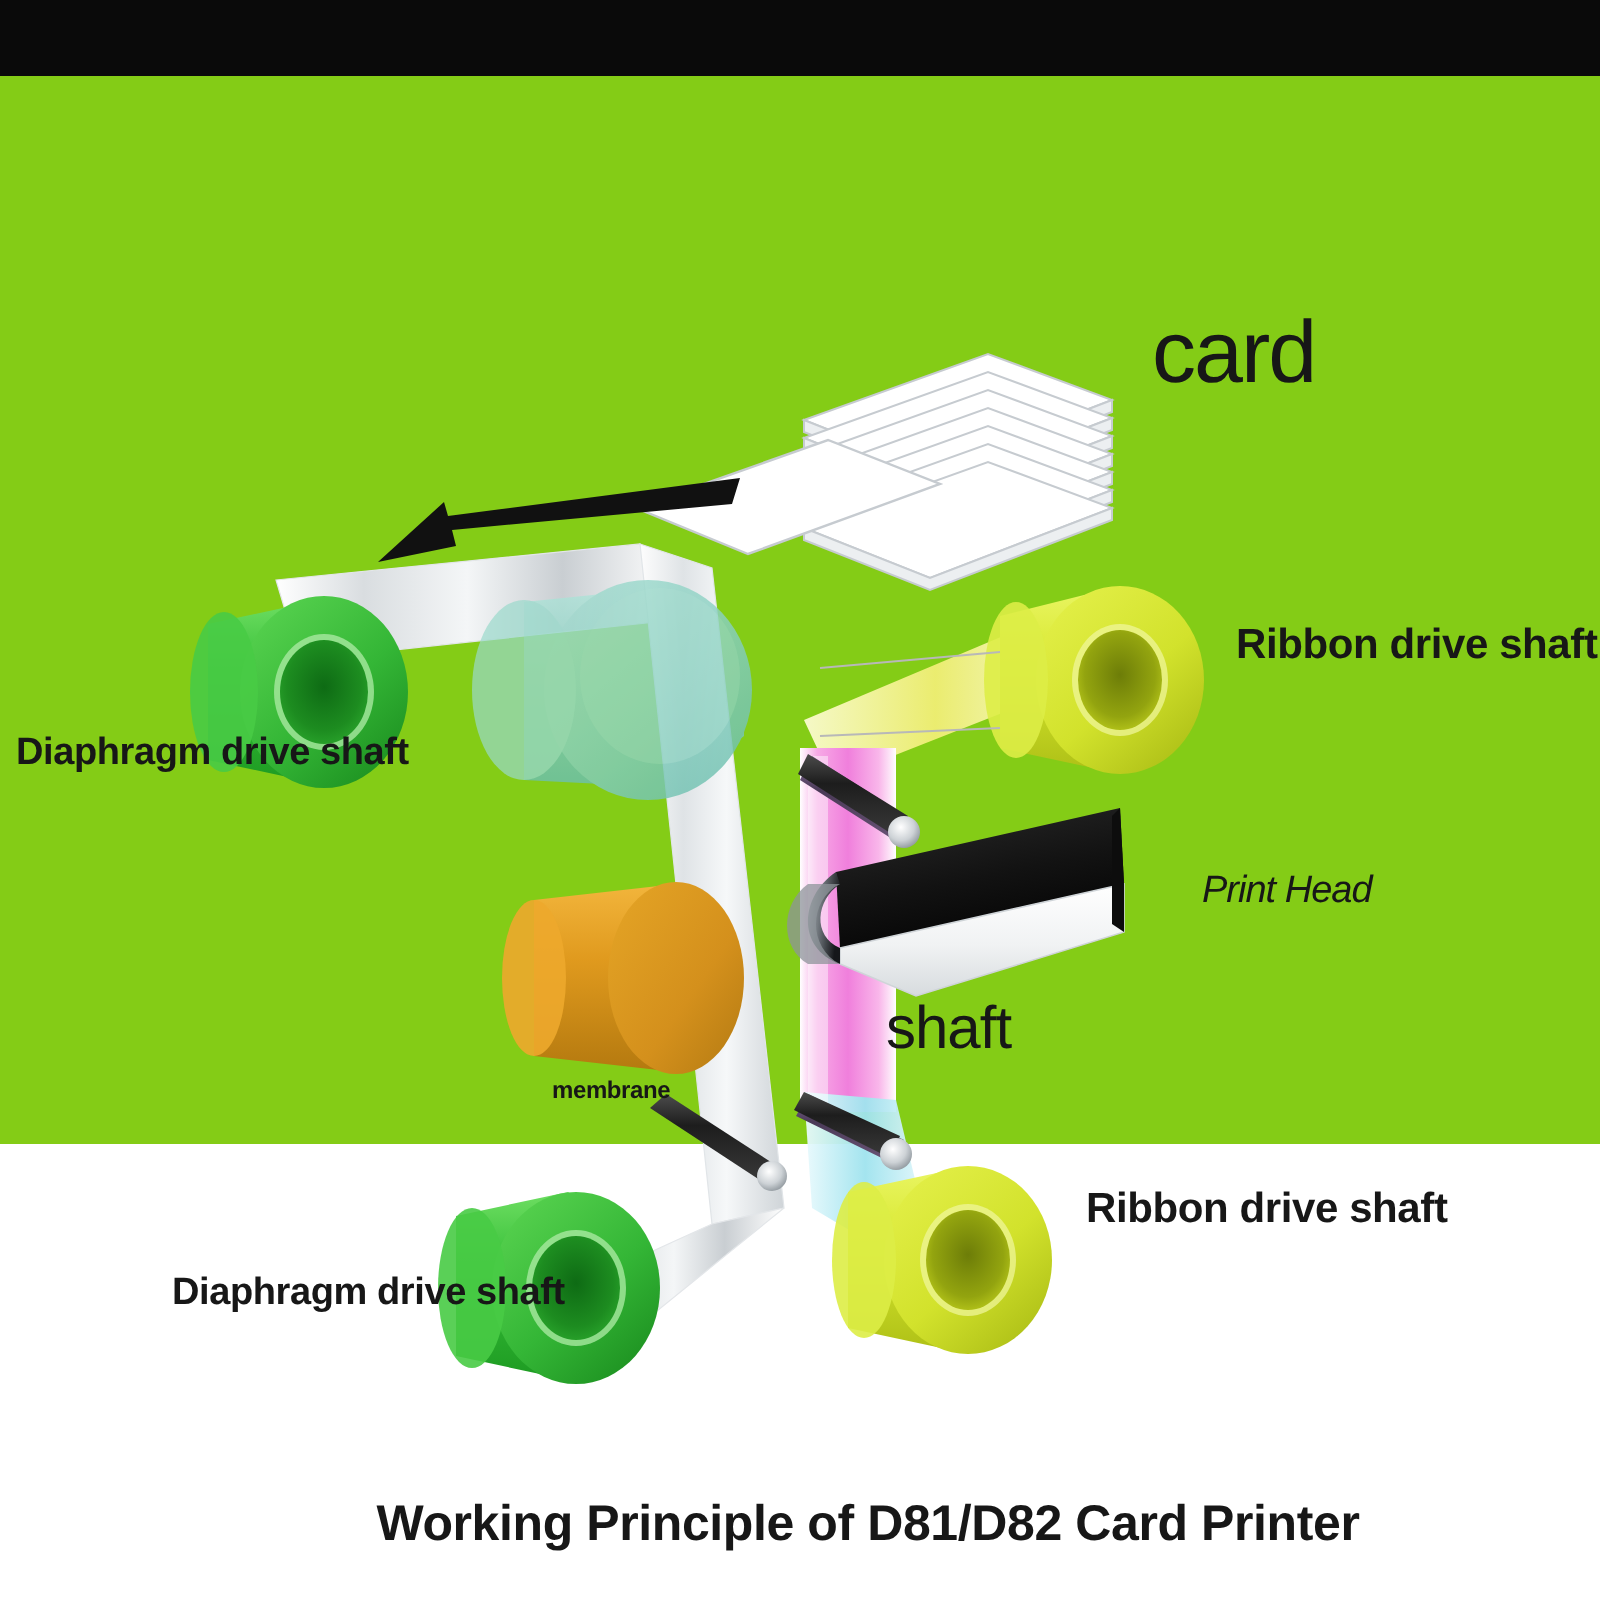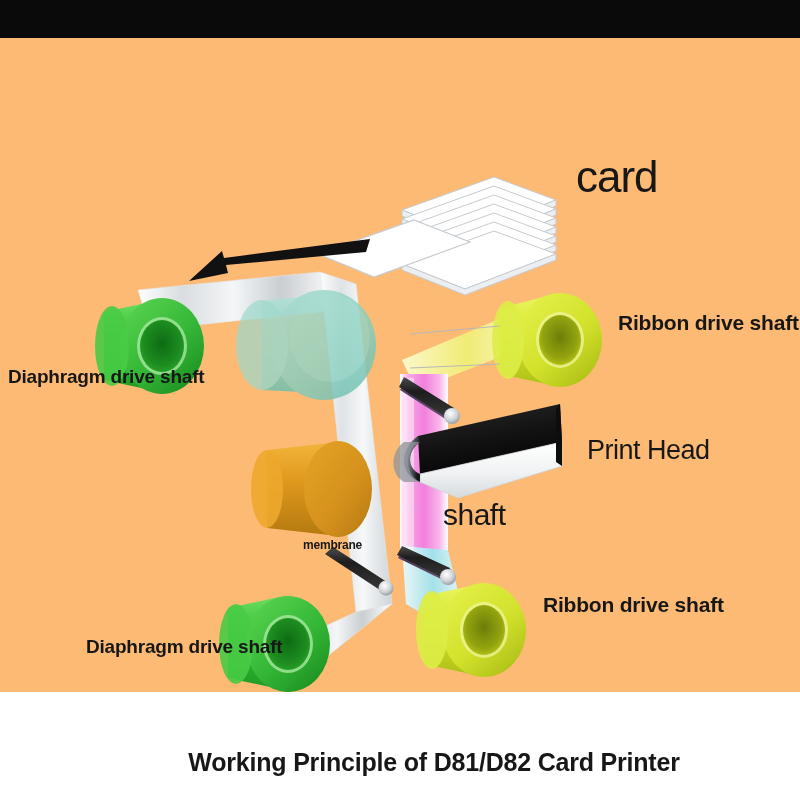--- a/index.html
+++ b/index.html
@@ -1,29 +1,29 @@
 <!DOCTYPE html>
 <html><head>
 <meta charset="utf-8">
 <title>Working Principle of D81/D82 Card Printer</title>
 <style>
   html,body{margin:0;padding:0;background:#ffffff;}
   body{width:800px;height:800px;overflow:hidden;font-family:"Liberation Sans",sans-serif;}
-  #stage{position:relative;width:800px;height:692px;background:#fdba74;}
+  #stage{position:relative;width:800px;height:572px;background:#84cc16;}
   .topbar{position:absolute;left:0;top:0;width:800px;height:38px;background:#0a0a0a;}
   .diagram{position:absolute;left:0;top:38px;width:800px;height:700px;}
   .label{position:absolute;color:#171717;font-family:"Liberation Sans Narrow","Liberation Sans",sans-serif;
          font-weight:700;white-space:nowrap;letter-spacing:-0.2px;}
   .lbl-card{left:576px;top:152px;font-size:44px;font-weight:400;letter-spacing:-1px;}
   .lbl-heating{left:377px;top:264px;font-size:19px;}
   .lbl-ribbon-top{left:618px;top:311px;font-size:21px;}
   .lbl-diaphragm-top{left:8px;top:366px;font-size:19px;}
-  .lbl-printhead{left:587px;top:435px;font-size:27px;font-weight:400;letter-spacing:-0.5px;}
+  .lbl-printhead{left:601px;top:435px;font-size:19px;font-weight:400;letter-spacing:-0.5px;font-style:italic;}
   .lbl-ribbon{left:443px;top:498px;font-size:30px;font-weight:400;letter-spacing:-0.5px;}
-  .lbl-membrane{left:276px;top:538px;font-size:12px;margin-left:27px;}
+  .lbl-membrane{left:276px;top:538px;font-size:12px;}
   .lbl-ribbon-bot{left:543px;top:593px;font-size:21px;}
   .lbl-diaphragm-bot{left:86px;top:636px;font-size:19px;}
   .title{position:absolute;left:0;top:748px;width:800px;text-align:center;
          font-family:"Liberation Sans Narrow","Liberation Sans",sans-serif;
          font-weight:700;font-size:25px;color:#171717;letter-spacing:-0.2px;padding-left:34px;}
 </style>
 </head>
 <body>
 
 <div id="stage">

